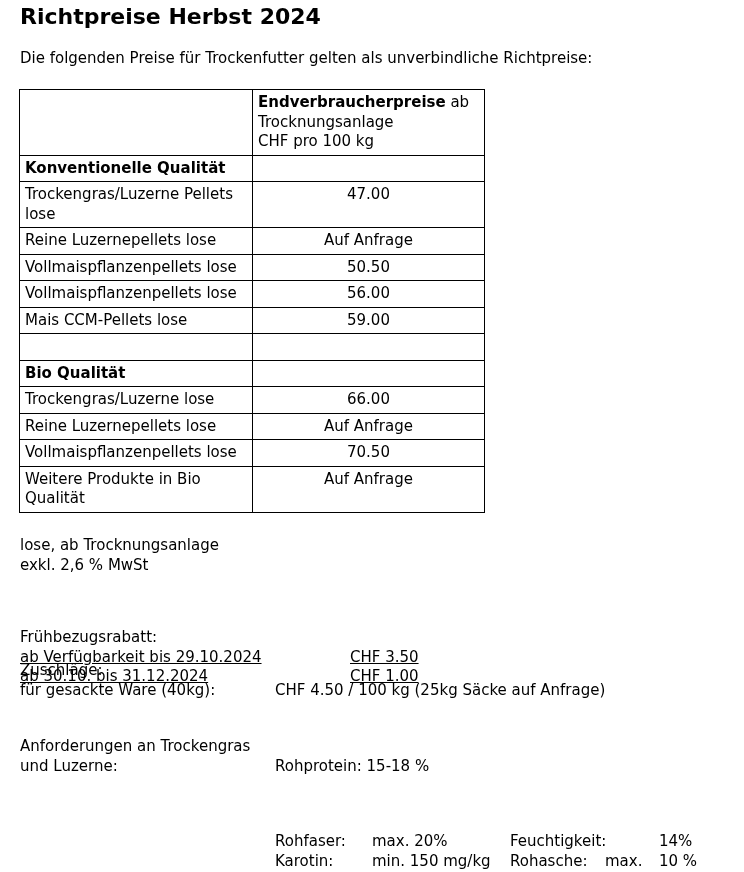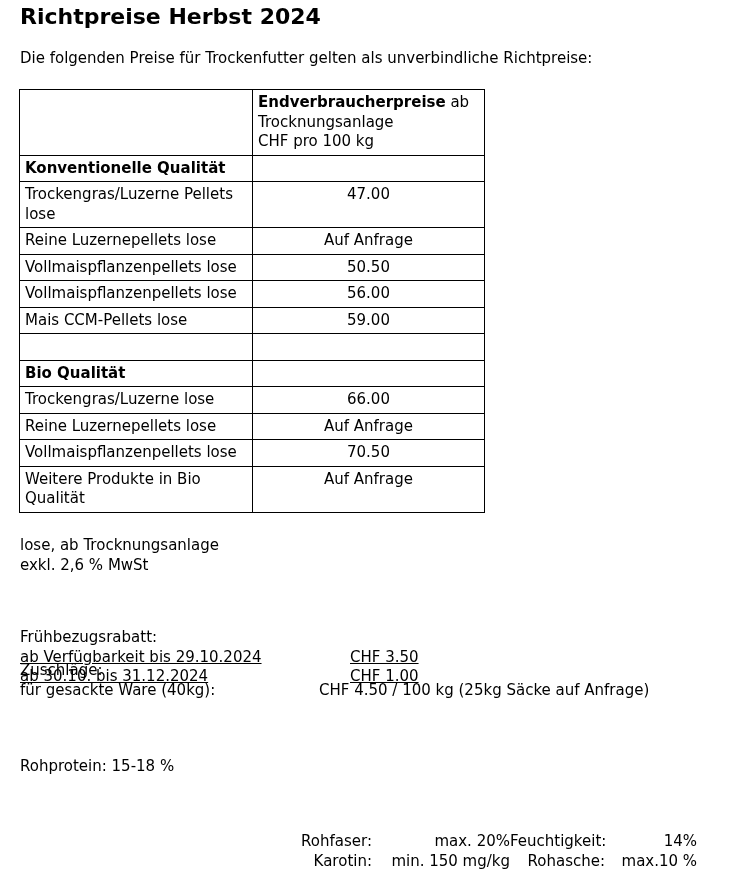--- a/index.html
+++ b/index.html
@@ -63,32 +63,31 @@
   .note-grid {
     display: grid;
   }
   .price-basis { left: 20px; top: 536px; grid-template-columns: 253px auto; }
   .price-basis .val { white-space: pre-line; }
 
   .early-discount { left: 20px; top: 628px; width: 500px; }
   .early-grid { display: grid; grid-template-columns: 330px auto; text-decoration: underline; }
 
   .surcharges { left: 20px; top: 661px; width: 700px; }
-  .surcharge-grid { display: grid; grid-template-columns: 255px auto; gap: 44px; }
+  .surcharge-grid { display: grid; grid-template-columns: 255px auto; }
 
   .requirements { left: 20px; top: 737px; grid-template-columns: 255px 465px; }
   .requirements .req-value { padding-top: 19.5px; }
   .pre-line { white-space: pre-line; }
 
   .specs {
     left: 275px; top: 832px;
     display: grid;
     grid-template-columns: 97px 138px 95px 54px auto;
     line-height: 19.5px;
-    text-align: right;
   }
   .nowrap { white-space: nowrap; }
 </style>
 </head>
 <body>
 
 <div class="abs page-title">Richtpreise Herbst 2024</div>
 <div class="abs intro">Die folgenden Preise für Trockenfutter gelten als unverbindliche Richtpreise:</div>
 
 <table class="abs price-table">
@@ -178,20 +177,22 @@
 
 <div class="abs note surcharges">
   <div>Zuschläge:</div>
   <div class="surcharge-grid">
     <div>für gesackte Ware (40kg):</div>
     <div class="nowrap">CHF 4.50 / 100 kg (25kg Säcke auf Anfrage)</div>
   </div>
 </div>
 
 <div class="abs note note-grid requirements">
+  <div class="pre-line">Anforderungen an Trockengras
+und Luzerne:</div>
   <div class="req-value">
     <div>Rohprotein: 15-18 %</div>
   </div>
 </div>
 
 <div class="abs note specs">
   <div>Rohfaser:</div>
   <div>max. 20%</div>
   <div>Feuchtigkeit:</div>
   <div></div>

